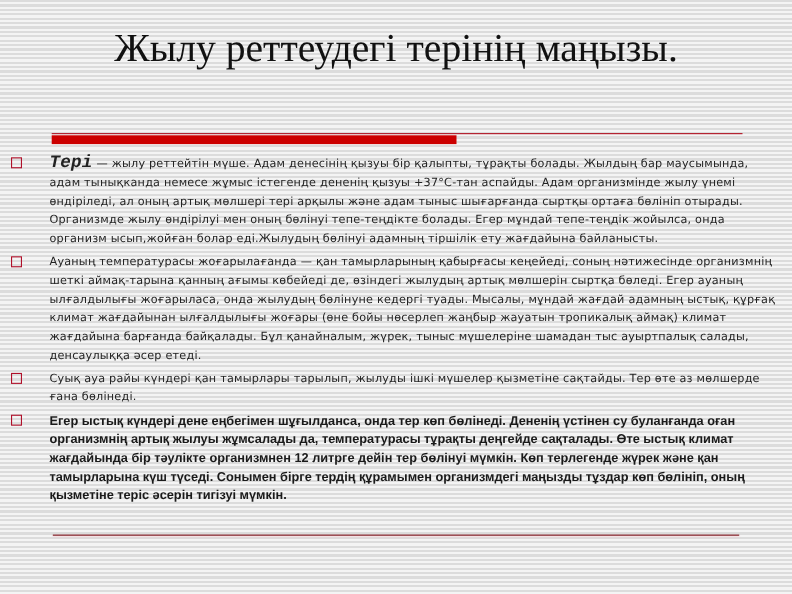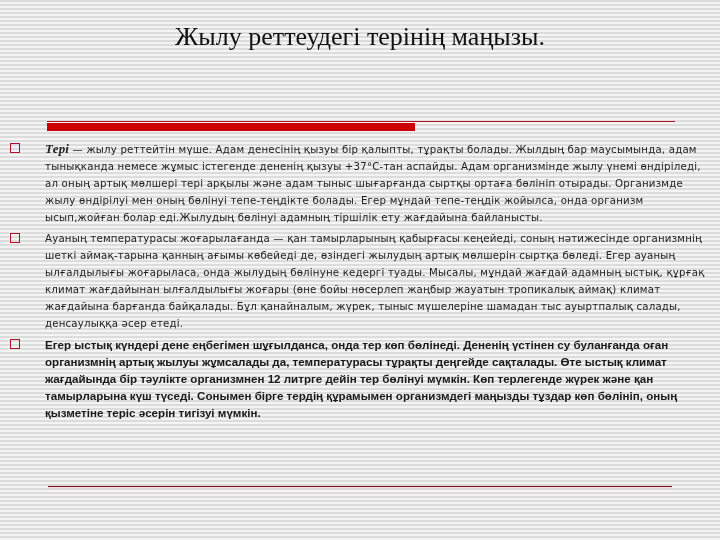--- a/index.html
+++ b/index.html
@@ -3,54 +3,58 @@
 <meta charset="utf-8">
 <style>
   html, body { margin: 0; padding: 0; }
   body {
     width: 720px; height: 540px; overflow: hidden; position: relative;
     background: repeating-linear-gradient(to bottom, #dcdcdc 0px, #dcdcdc 2px, #f4f4f4 2px, #f4f4f4 4px);
     font-family: "DejaVu Sans", sans-serif;
   }
   .title {
     position: absolute; left: 0; top: 22px; width: 720px; text-align: center;
-    font-family: "Liberation Serif", serif; font-size: 26px; color: #111; letter-spacing: 0px;
+    font-family: "Liberation Serif", serif; font-size: 36px; color: #111; letter-spacing: 0px;
   }
   .bar-thick { position: absolute; left: 47px; top: 123px; width: 368px; height: 8px; }
   .bar-thin { position: absolute; left: 47px; top: 121px; width: 628px; height: 1px; }
   .bar-bottom { position: absolute; left: 48px; top: 486px; width: 624px; height: 1px; }
   .content { position: absolute; left: 0; top: 140px; width: 720px; }
   .item { position: relative; padding-left: 45px; padding-right: 12px; margin-bottom: 4px; }
   .bullet {
     position: absolute; left: 10px; top: 3px; width: 8px; height: 8px;
     border: 1px solid #b0102a; background: transparent; box-sizing: content-box;
   }
   .text {
     font-size: 10.2px; line-height: 17px; color: #222; letter-spacing: 0.2px;
     font-family: "DejaVu Sans", sans-serif;
   }
   .text.bold { font-family: Liberation Sans, sans-serif; font-weight: bold; font-size: 11.6px; line-height: 17px; color: #1a1a1a; letter-spacing: 0px; }
-  .term { font-family: Liberation Serif, serif; font-style: italic; font-weight: bold; font-size: 13px; }
+  .term { font-family: Liberation Mono, monospace; font-style: italic; font-weight: bold; font-size: 16px; }
 </style>
 </head>
 <body>
 
 <div class="title">Жылу реттеудегі терінің маңызы.</div>
 
 <div class="bar-thin" style="background:#b01020;"></div>
 <div class="bar-thick" style="background:#cc0000;"></div>
 
 <div class="content">
   <div class="item">
     <span class="bullet"></span>
     <div class="text"><span class="term">Тері</span><span> — жылу реттейтін мүше. Адам денесінің қызуы бір қалыпты, тұрақты болады. Жылдың бар маусымында, адам тынықканда немесе жұмыс істегенде дененің қызуы +37°С-тан аспайды. Адам организмінде жылу үнемі өндіріледі, ал оның артық мөлшері тері арқылы және адам тыныс шығарғанда сыртқы ортаға бөлініп отырады. Организмде жылу өндірілуі     мен оның бөлінуі тепе-теңдікте болады. Егер мұндай тепе-теңдік жойылса, онда организм ысып,жойған болар еді.Жылудың бөлінуі адамның тіршілік ету жағдайына байланысты.</span></div>
   </div>
   <div class="item">
     <span class="bullet"></span>
     <div class="text">Ауаның температурасы жоғарылағанда — қан тамырларының қабырғасы кеңейеді, соның нәтижесінде организмнің шеткі аймақ-тарына қанның ағымы көбейеді де, өзіндегі жылудың артық мөлшерін сыртқа бөледі. Егер ауаның ылғалдылығы жоғарыласа, онда жылудың бөлінуне кедергі туады. Мысалы, мұндай жағдай адамның ыстық, құрғақ климат жағдайынан ылғалдылығы жоғары (өне бойы нөсерлеп жаңбыр жауатын тропикалық аймақ) климат жағдайына барғанда байқалады. Бұл қанайналым, жүрек, тыныс мүшелеріне шамадан тыс ауыртпалық салады, денсаулыққа әсер етеді.</div>
   </div>
   <div class="item">
     <span class="bullet"></span>
+    <div class="text">Суық ауа райы күндері қан тамырлары тарылып, жылуды ішкі мүшелер  қызметіне сақтайды. Тер өте аз мөлшерде ғана бөлінеді.</div>
+  </div>
+  <div class="item">
+    <span class="bullet"></span>
     <div class="text bold">Егер ыстық күндері дене еңбегімен шұғылданса, онда тер көп бөлінеді. Дененің үстінен су буланғанда оған организмнің артық жылуы жұмсалады да, температурасы тұрақты деңгейде сақталады. Өте ыстық климат жағдайында бір тәулікте организмнен 12 литрге дейін тер бөлінуі мүмкін. Көп терлегенде жүрек және қан тамырларына күш түседі. Сонымен бірге тердің құрамымен организмдегі маңызды тұздар көп бөлініп, оның қызметіне теріс әсерін тигізуі мүмкін.</div>
   </div>
 </div>
 
 <div class="bar-bottom" style="background:#7a1018; box-shadow: 0 1px 2px #f3c4cc;"></div>
 
 </body></html>

